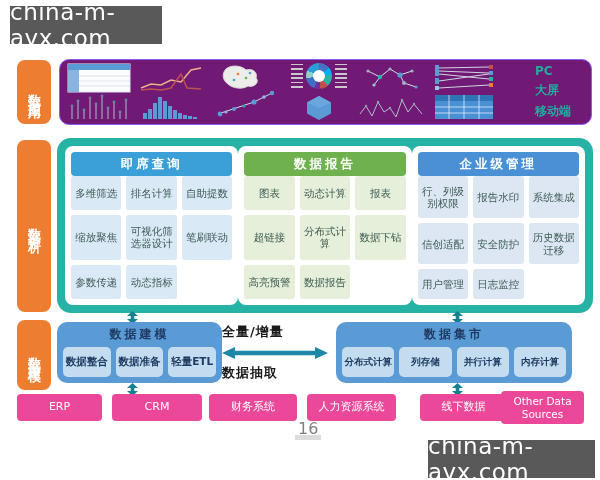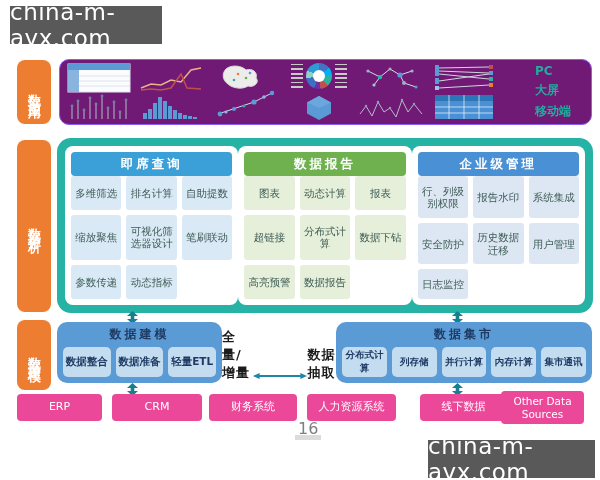--- a/index.html
+++ b/index.html
@@ -48,30 +48,30 @@
   .cell{border-radius:3px;display:flex;align-items:center;justify-content:center;text-align:center;
       font-size:10.5px;color:#3e5c55;line-height:1.15;padding:1px 2px;box-sizing:border-box;}
   #panel-0 .cell{background:#d9e9f6;}
   #panel-1 .cell{background:#e5efd9;}
   #panel-2 .cell{background:#dde7f3;}
 
   
   .bluebox{position:absolute;background:#5b9bd5;border-radius:10px;box-sizing:border-box;
       display:flex;flex-direction:column;}
   #modeling-box{left:57px;top:322px;width:165px;height:61px;}
-  #mart-box{left:336px;top:322px;width:256px;height:61px;}
+  #mart-box{left:336px;top:322px;width:236px;height:61px;}
   .bluebox-title{color:#1f3b63;font-weight:bold;font-size:12px;text-align:center;
       letter-spacing:3px;padding-top:4px;}
   .bluebox-items{display:flex;gap:5px;padding:4px 6px 6px;flex:1;}
   .bluebox-cell{flex:1;background:#c3dcf0;border-radius:5px;color:#1f3b63;font-size:10.5px;
       font-weight:bold;display:flex;align-items:center;justify-content:center;text-align:center;}
   #mart-box .bluebox-cell{font-size:9.5px;}
 
   #exchange{position:absolute;left:222px;top:323px;width:114px;height:59px;
-      display:flex;flex-direction:row;align-items:flex-end;justify-content:space-between;}
+      display:flex;flex-direction:column;align-items:flex-start;justify-content:space-between;}
   .exchange-text{font-size:13px;font-weight:bold;color:#1a1a1a;letter-spacing:1px;}
 
   .varrow{position:absolute;width:11px;height:13px;}
   #varrow-tl{left:127px;top:311px;}
   #varrow-tr{left:452px;top:311px;}
   #varrow-bl{left:127px;top:383px;}
   #varrow-br{left:452px;top:383px;}
 
   
   .src{position:absolute;top:394px;height:27px;background:#ec4899;border-radius:4px;color:#fff;
@@ -255,20 +255,21 @@
       <div class="cell">高亮预警</div>
       <div class="cell">数据报告</div>
     </div>
   </div>
   <div class="panel" id="panel-2">
     <div class="panel-header">企业级管理</div>
     <div class="panel-grid">
       <div class="cell">行、列级别权限</div>
       <div class="cell">报告水印</div>
       <div class="cell">系统集成</div>
+      <div class="cell">信创适配</div>
       <div class="cell">安全防护</div>
       <div class="cell">历史数据迁移</div>
       <div class="cell">用户管理</div>
       <div class="cell">日志监控</div>
     </div>
   </div>
 </div>
 
 <svg class="varrow" id="varrow-tl" viewBox="0 0 11 13">
     <polygon points="5.5,0 11,5 7.3,5 7.3,8 11,8 5.5,13 0,8 3.7,8 3.7,5 0,5" fill="#17808f"></polygon>
@@ -300,21 +301,20 @@
   <span class="exchange-text">数据抽取</span>
 </div>
 
 <div class="bluebox" id="mart-box">
   <div class="bluebox-title">数据集市</div>
   <div class="bluebox-items">
     <div class="bluebox-cell">分布式计算</div>
     <div class="bluebox-cell">列存储</div>
     <div class="bluebox-cell">并行计算</div>
     <div class="bluebox-cell">内存计算</div>
-    <div class="bluebox-cell">集市通讯</div>
   </div>
 </div>
 
 <div class="src" id="src-0">ERP</div>
 <div class="src" id="src-1">CRM</div>
 <div class="src" id="src-2">财务系统</div>
 <div class="src" id="src-3">人力资源系统</div>
 <div class="src" id="src-4">线下数据</div>
 <div class="src" id="src-5">Other Data Sources</div>
 

